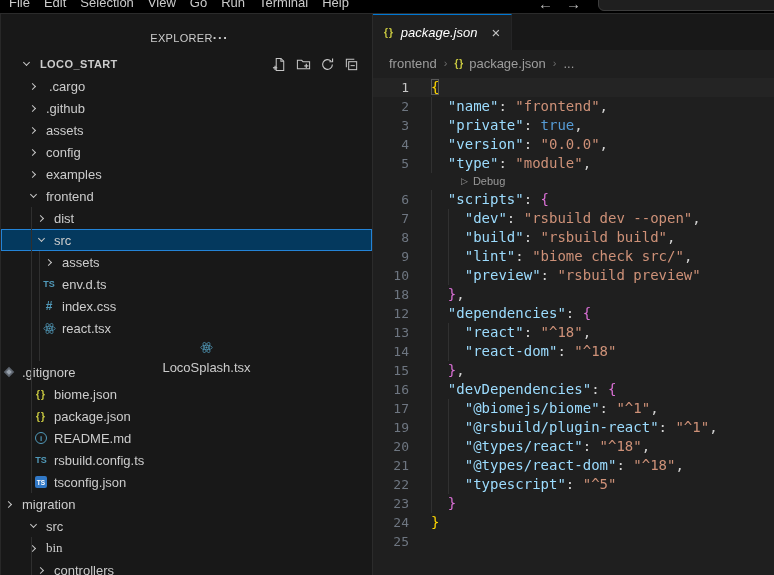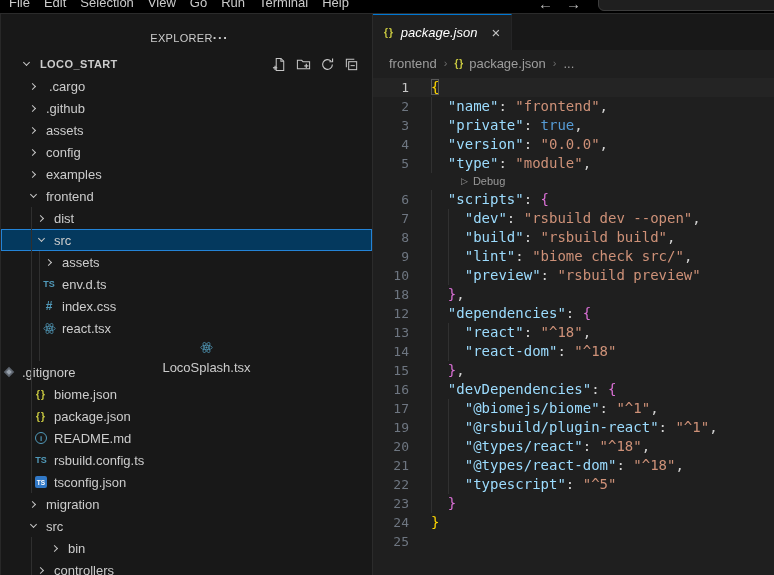--- a/index.html
+++ b/index.html
@@ -266,33 +266,33 @@
               <span class="fi fi-ts">TS</span>
             </span>
             <span class="flabel">rsbuild.config.ts</span>
           </div>
           <div class="trow" style="padding-left: 32px;">
             <span class="twistie">
               <span class="fi fi-tsc">TS</span>
             </span>
             <span class="flabel">tsconfig.json</span>
           </div>
-          <div class="trow" style="padding-left: 24px;">
+          <div class="trow" style="">
             <span class="twistie">
               <span class="chev right"></span>
             </span>
             <span class="flabel">migration</span>
           </div>
           <div class="trow" style="padding-left: 24px;">
             <span class="twistie">
               <span class="chev down"></span>
             </span>
             <span class="flabel">src</span>
           </div>
-          <div class="trow" style="padding-left: 46px;">
+          <div class="trow" style="padding-left: 24px; font-family: Liberation Serif, serif;">
             <span class="twistie">
               <span class="chev right"></span>
             </span>
             <span class="flabel">bin</span>
           </div>
           <div class="trow" style="padding-left: 32px;">
             <span class="twistie">
               <span class="chev right"></span>
             </span>
             <span class="flabel">controllers</span>

